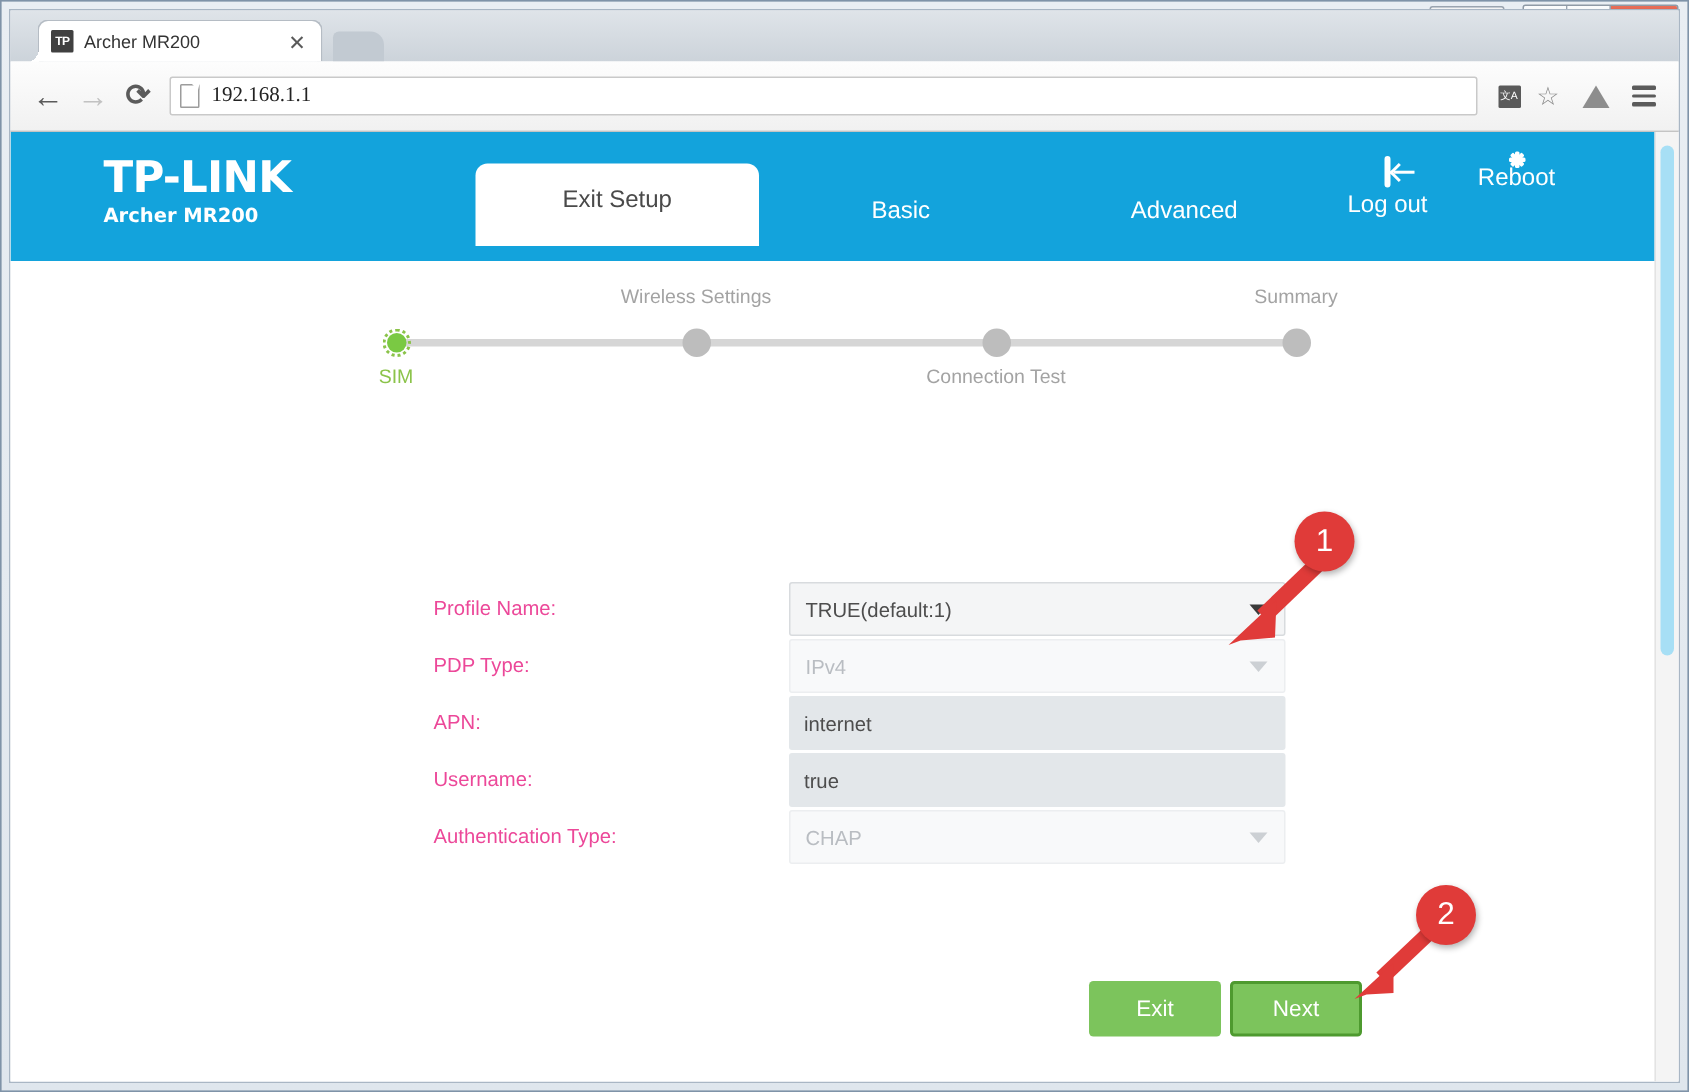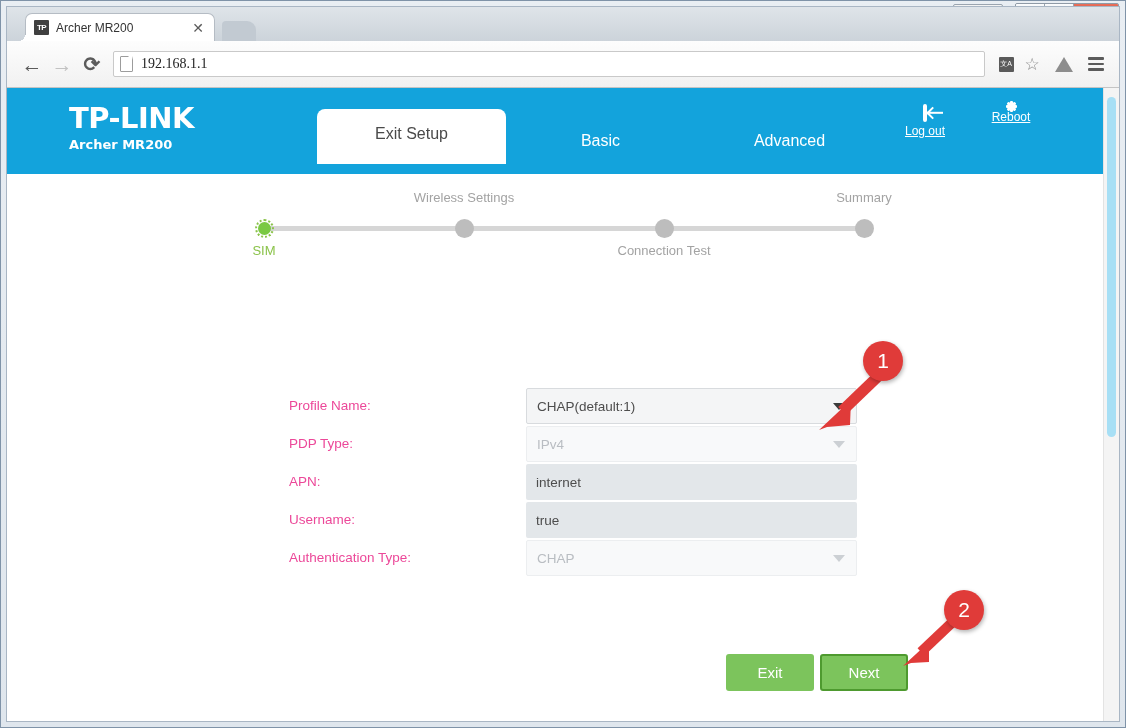--- a/index.html
+++ b/index.html
@@ -114,21 +114,21 @@
   #brand .b2{font-size:13px;font-weight:bold;margin-top:4px;font-family:"DejaVu Sans",sans-serif;}
   #tabs{position:absolute;left:310px;top:39px;display:flex;align-items:flex-end;}
   .rtab{
     width:189px;text-align:center;color:#fff;font-size:16px;padding-bottom:14px;
   }
   .rtab.active{
     background:#fff;color:#4a4a4a;border-top-left-radius:8px;border-top-right-radius:8px;
     padding-top:16px;padding-bottom:21px;margin-top:-18px;
   }
   #hdr-actions{position:absolute;right:65px;top:18px;display:flex;gap:30px;}
-  .hact{width:56px;text-align:center;color:#fff;font-size:12px;text-decoration:underline;}
+  .hact{width:56px;text-align:center;color:#fff;font-size:16px;}
   .hact .lbl{margin-top:4px;display:block;}
   .logout-g{width:26px;height:21px;border:2.4px solid #fff;border-radius:7px;margin:0 auto;position:relative;box-sizing:border-box;}
   .logout-g:before{content:"";position:absolute;left:4px;top:50%;width:14px;height:2.4px;background:#fff;transform:translateY(-50%);}
   .logout-g:after{content:"";position:absolute;left:3px;top:50%;width:7px;height:7px;border-left:2.4px solid #fff;border-bottom:2.4px solid #fff;transform:translateY(-50%) rotate(45deg);}
   .reboot-g{width:24px;height:24px;margin:0 auto;position:relative;}
   .reboot-g i{position:absolute;left:50%;top:50%;width:3px;height:11px;background:#fff;border-radius:1px;margin-left:-1.5px;margin-top:-5.5px;transform-origin:50% 50%;}
   .reboot-g b{position:absolute;left:50%;top:50%;width:7px;height:7px;background:#fff;border-radius:50%;margin:-3.5px 0 0 -3.5px;}
 
   
   #stepper{position:absolute;left:0;top:105px;right:15px;height:80px;}
@@ -303,21 +303,21 @@
         <div class="slabel above" style="left:457px">Wireless Settings</div>
         <div class="slabel below" style="left:657px">Connection Test</div>
         <div class="slabel above" style="left:857px">Summary</div>
       </div>
 
       <div id="form">
 
         <div class="row spaced">
           <div class="flabel">Profile Name:</div>
           <div class="fctl sel">
-            <span>CHAP(default:1)</span>
+            <span>TRUE(default:1)</span>
             <span class="caret"></span>
           </div>
         </div>
 
         <div class="row spaced">
           <div class="flabel">PDP Type:</div>
           <div class="fctl sel disabled">
             <span>IPv4</span>
             <span class="caret"></span>
           </div>

